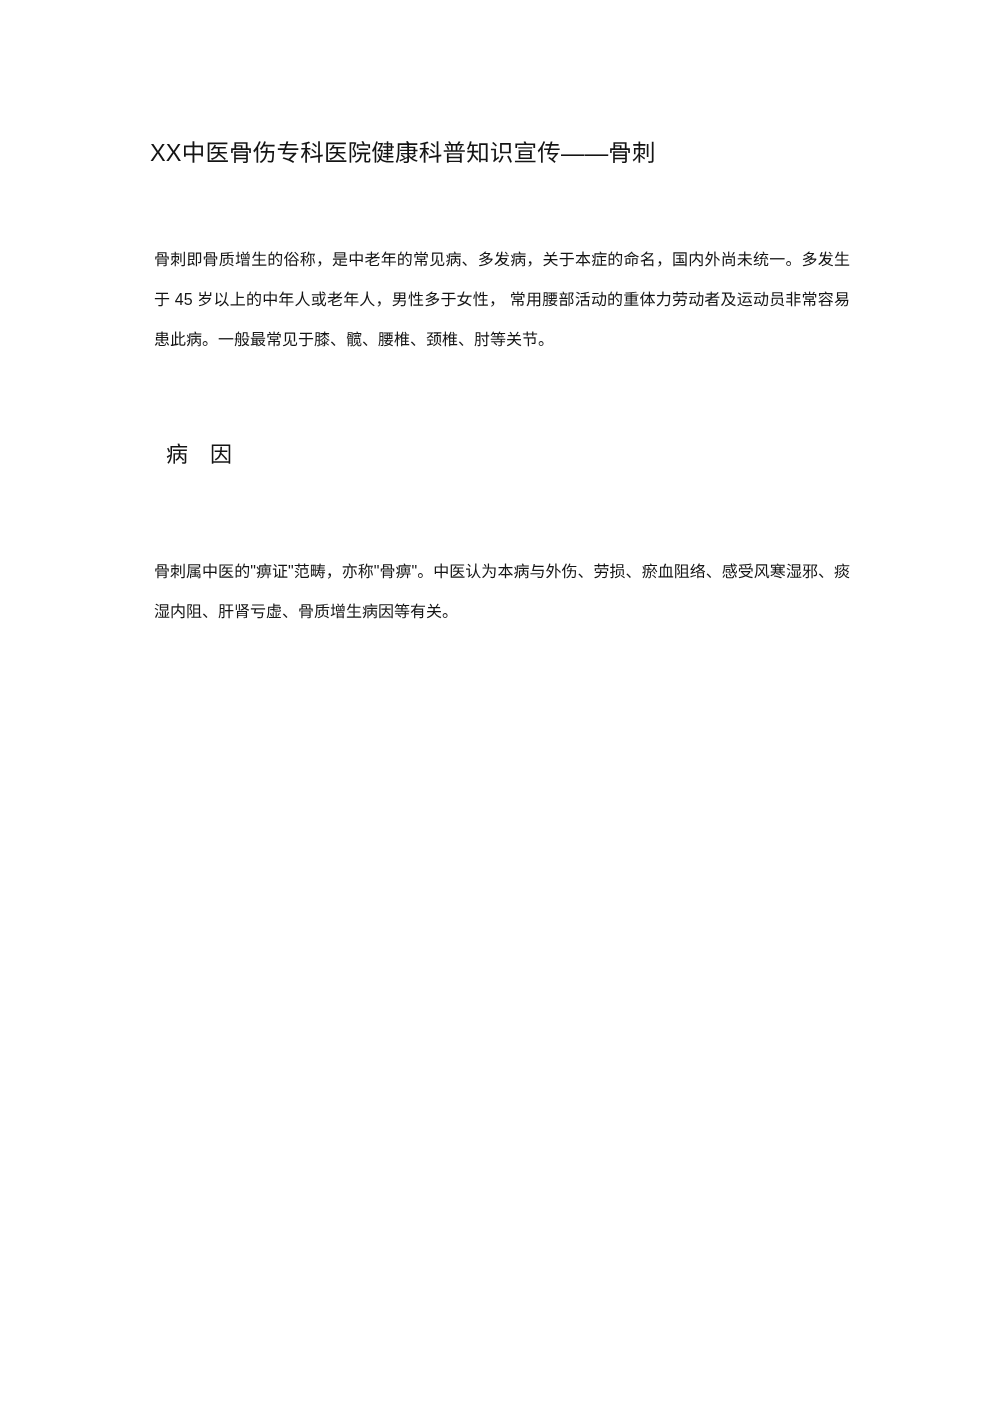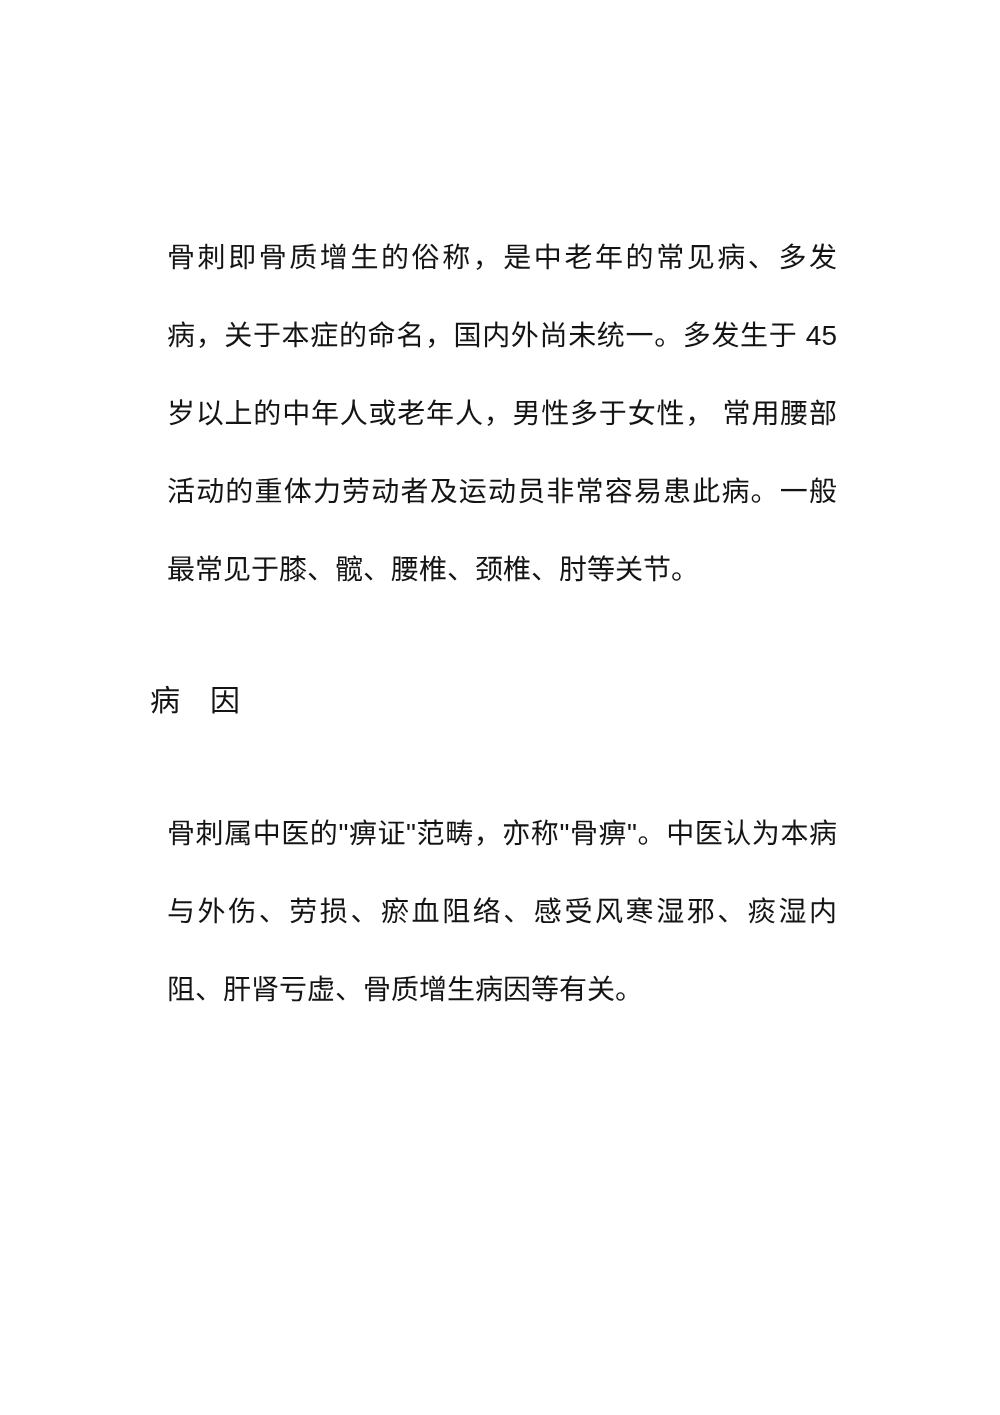--- a/index.html
+++ b/index.html
@@ -33,50 +33,51 @@
     font-size: 23.5px;
     line-height: 34px;
     font-weight: normal;
     letter-spacing: 0.2px;
     margin: 0;
     white-space: nowrap;
   }
 
   
   .section-heading {
-    font-size: 30px;
+    font-size: 22px;
     line-height: 34px;
     font-weight: normal;
-    margin: 0;
+    margin: 16px;
     white-space: pre;
   }
 
   
   .body-para {
-    font-size: 28px;
-    line-height: 78px;
-    margin: 17px;
+    font-size: 16px;
+    line-height: 40px;
+    margin: 4px;
     text-align: justify;
     text-justify: inter-ideograph;
     word-break: break-all;
   }
 
   
   .gap-title-to-p1  { height: 66px; }
   .gap-p1-to-h1     { height: 58px; }
   .gap-h1-to-p2     { height: 60px; }
   .gap-p2-to-h2     { height: 58px; }
   .gap-h2-to-p3     { height: 58px; }
 </style>
 </head>
 <body>
 
 <div class="page">
   <div class="content">
 
+    <h1 class="doc-title">XX中医骨伤专科医院健康科普知识宣传——骨刺</h1>
 
     <div class="gap-title-to-p1"></div>
 
     <p class="body-para">骨刺即骨质增生的俗称，是中老年的常见病、多发病，关于本症的命名，国内外尚未统一。多发生于 45 岁以上的中年人或老年人，男性多于女性， 常用腰部活动的重体力劳动者及运动员非常容易患此病。一般最常见于膝、髋、腰椎、颈椎、肘等关节。</p>
 
     <div class="gap-p1-to-h1"></div>
 
     <h2 class="section-heading">病　因</h2>
 
     <div class="gap-h1-to-p2"></div>

